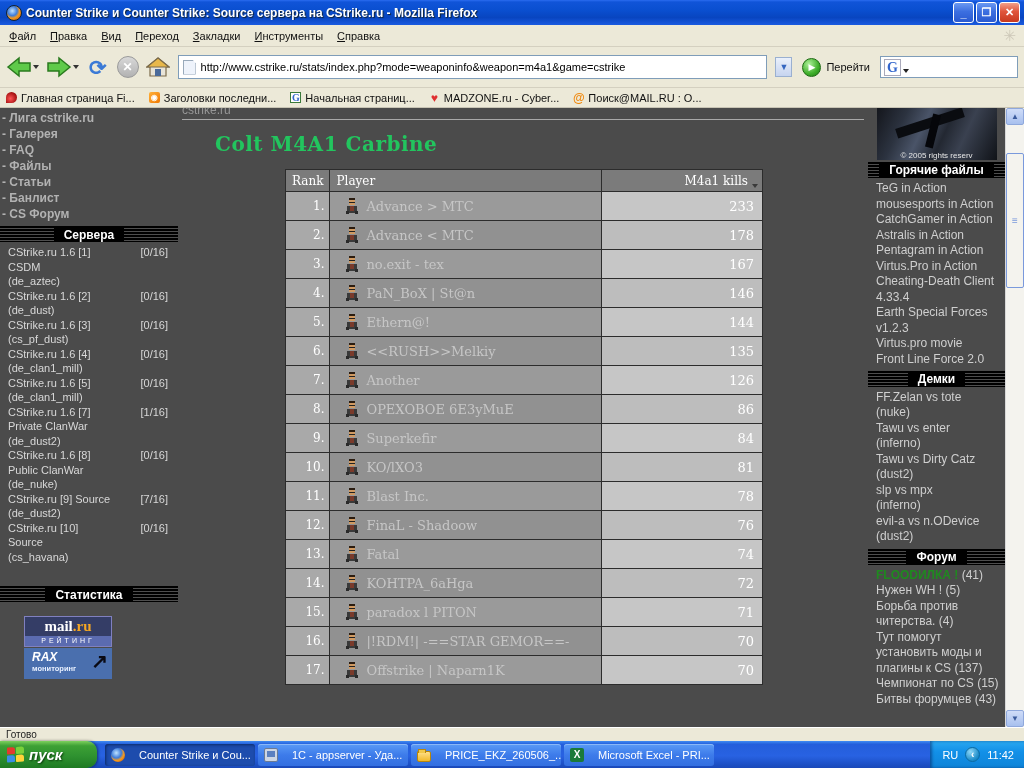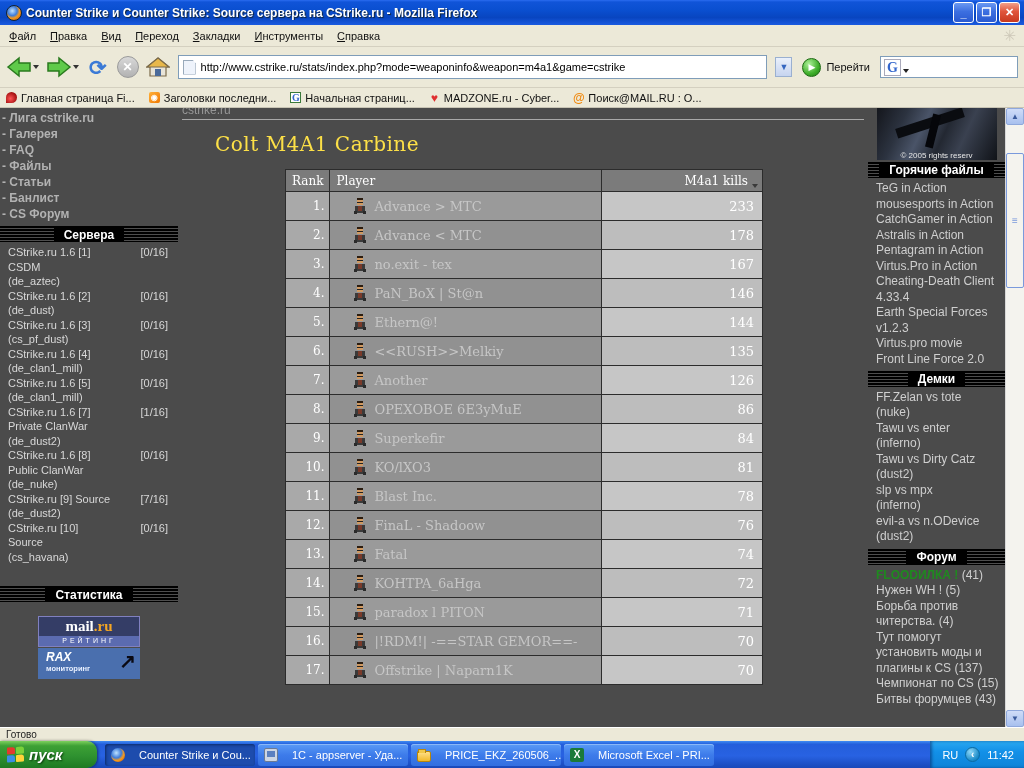--- a/index.html
+++ b/index.html
@@ -74,51 +74,51 @@
   
   .lsb { width:178px; flex:none; padding-top:2px; overflow:hidden; }
   .lsb-nav { padding-left:2px; }
   .lsb-nav .navlink { font-size:12px; font-weight:bold; color:#b2b2b2; line-height:16px; white-space:nowrap; }
   .section-hdr { margin-top:4px; background:repeating-linear-gradient(180deg,#000 0 2px,#4e4e4e 2px 3px);
     text-align:center; height:16px; line-height:16px; }
   .section-hdr span { background:#000; color:#fff; font-weight:bold; font-size:12px; padding:0 10px; }
   .servers { padding:3px 10px 0 8px; }
   .srv { font-size:11px; color:#d8d8d8; line-height:14.5px; }
   .srv-top { display:flex; justify-content:space-between; }
-  .banners { margin:14px 0 0 38px; width:102px; }
+  .banners { margin:14px 0 0 24px; width:88px; }
   .bn-mail { background:#343d66; border:1px solid #8080c0; height:31px; text-align:center; }
   .bn-mail .m1 { font-family:"Liberation Serif",serif; font-weight:bold; font-size:15px; line-height:19px; color:#fff; }
   .bn-mail .m1 b { color:#f5a623; }
   .bn-mail .m2 { background:#5b6bb0; color:#fff; font-size:7px; letter-spacing:3px; line-height:10px; }
   .bn-rax { background:#4a6fae; height:31px; margin-top:1px; padding:3px 4px 0 8px; position:relative; }
   .bn-rax .r1 { color:#fff; font-weight:bold; font-style:italic; font-size:12px; line-height:13px; }
   .bn-rax .r2 { color:#e8f0ff; font-weight:bold; font-size:7.5px; }
   .bn-rax .arr { position:absolute; right:4px; top:1px; color:#0a0a14; font-size:20px; font-weight:bold; }
 
   
   .main { width:690px; flex:none; overflow:hidden; }
   .site-clip { height:9px; overflow:hidden; margin-left:4px; }
   .site-clip span { display:block; margin-top:-5px; color:#979797; font-size:12px; }
   .main hr { border:none; border-top:1px solid #a8a8a8; margin:2px 4px 0 4px; }
   .content { padding:12px 20px 0 37px; font-family:"DejaVu Serif","Liberation Serif",serif; }
-  .weapon-title { color:#fde047; font-size:20px; font-weight:normal; letter-spacing:0.5px; }
+  .weapon-title { color:#22c55e; font-size:20px; font-weight:bold; letter-spacing:0.5px; }
   .subrow { display:flex; justify-content:space-between; align-items:baseline; margin-top:14px; font-size:13px; }
   .subleft { color:#dedede; }
   .subleft b { font-size:14px; }
   .backto { color:#e2e2e2; }
   .backto a { color:#9a9a9a; text-decoration:none; }
   .killtable { margin:13px 0 0 70px; width:478px; border-collapse:collapse; font-size:13px; }
   .killtable th { background:#7b7b7b; color:#fff; font-weight:normal; font-size:12px; height:22px; text-align:left;
     padding:0 6px; border:1px solid #2c2c2c; }
   .killtable th.kills { text-align:right; padding-right:14px; position:relative; }
   .sort-caret { position:absolute; right:4px; bottom:3px; width:0; height:0; border-left:3px solid transparent;
     border-right:3px solid transparent; border-top:4px solid #3a3a3a; }
   .killtable td { border:1px solid #2c2c2c; height:29px; }
   .td-rank { width:36px; background:#a9a9a9; color:#fff; text-align:right; padding-right:5px; font-size:12px; }
-  .td-player { width:276px; background:#9a9a9a; color:#c6c6c6; padding-left:24px; }
+  .td-player { width:276px; background:#9a9a9a; color:#c6c6c6; padding-left:16px; }
   .td-kills { width:166px; background:#c6c6c6; color:#fff; text-align:right; padding-right:8px; }
   tr:nth-child(even) .td-player { background:#919191; }
   tr:nth-child(even) .td-kills { background:#bdbdbd; }
   .pcell { display:flex; align-items:center; gap:8px; }
   .avatar { flex:none; display:block; }
 
   
   .rsb { width:137px; flex:none; overflow:hidden; font-size:12px; color:#cfcfcf; }
   .gunimg { width:120px; height:52px; margin:0 auto; position:relative;
     background:linear-gradient(115deg,#14161c 0%,#2c3340 22%,#4a5468 38%,#232832 55%,#3a4150 70%,#101318 100%); }

